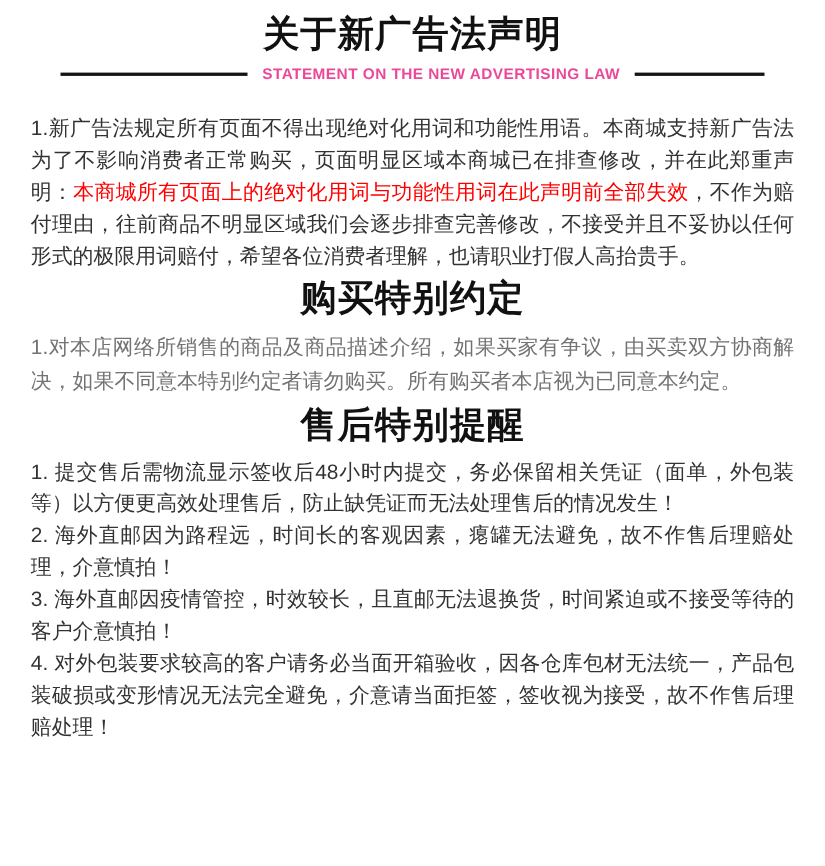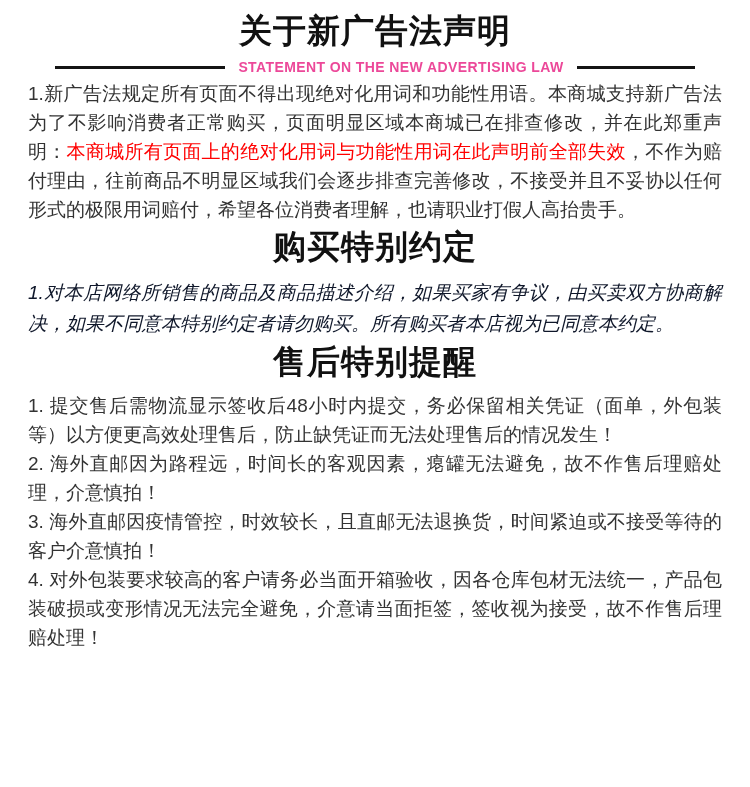--- a/index.html
+++ b/index.html
@@ -43,26 +43,26 @@
     letter-spacing:0.4px;
     white-space:nowrap;
   }
   .copy {
     padding:0 28px;
     color:#333333;
     font-size:19px;
     line-height:29px;
     text-align:justify;
   }
-  .copy.sec1 { margin-top:1px; }
+  .copy.sec1 { margin-top:25px; }
   .copy.red-block { margin-top:7px; line-height:31px; }
   .copy.aftersales { margin-top:6px; }
   .copy p { margin:0; }
   .red-text { color:#ff0000; }
-  .red-block p { color:#0f172a;font-style:italic; }
+  .red-block p { color:#737373; }
 </style>
 </head>
 <body>
 
 <div class="page">
 
   <h1 class="sec-title first">关于新广告法声明</h1>
   <div class="subrow">
     <span class="divider left"></span>
     <span class="subtitle">STATEMENT ON THE NEW ADVERTISING LAW</span>

